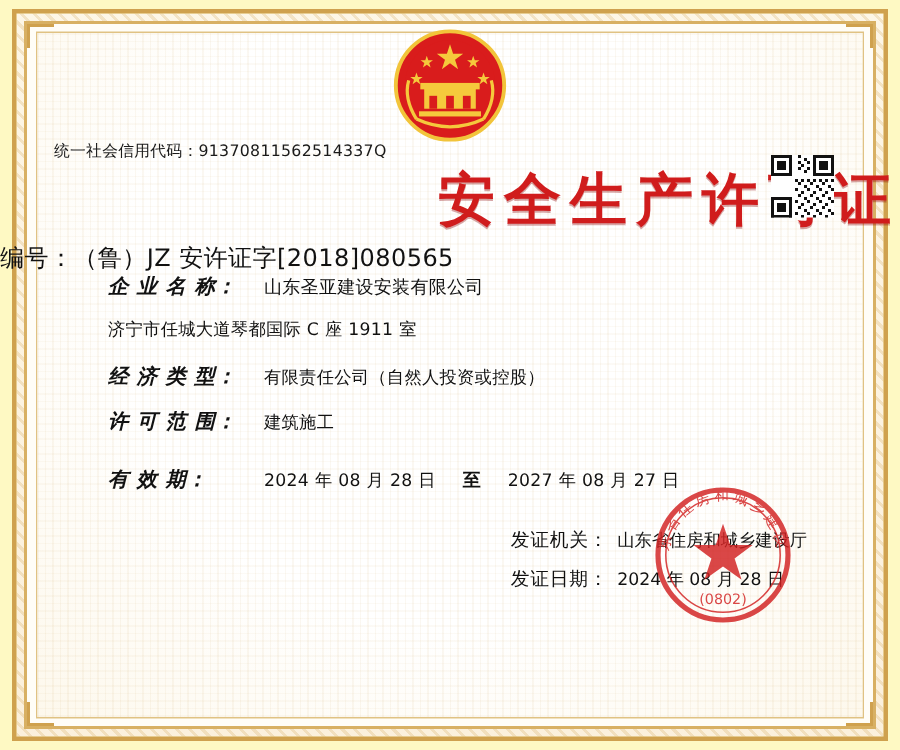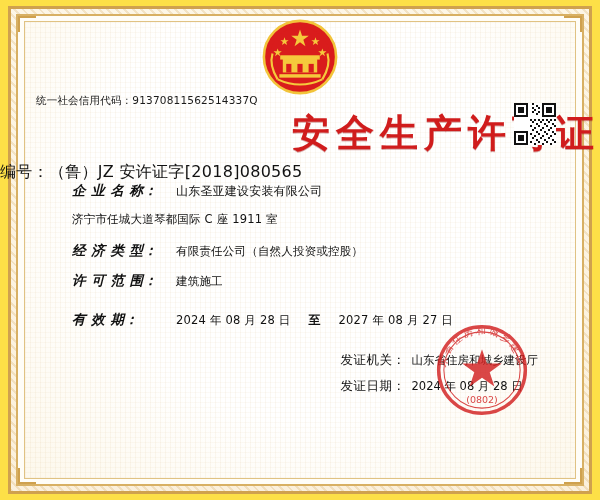--- a/index.html
+++ b/index.html
@@ -11,21 +11,21 @@
     height: 500px;
     background: #ffffff;
     font-family: "DejaVu Sans", "Liberation Sans", sans-serif;
     overflow: hidden;
   }
 
   .certificate {
     position: relative;
     width: 600px;
     height: 500px;
-    background: #fde047;
+    background: #fef9c3;
     box-sizing: border-box;
   }
 
   
   .frame-outer {
     position: absolute;
     left: 8px;
     top: 6px;
     right: 8px;
     bottom: 6px;

